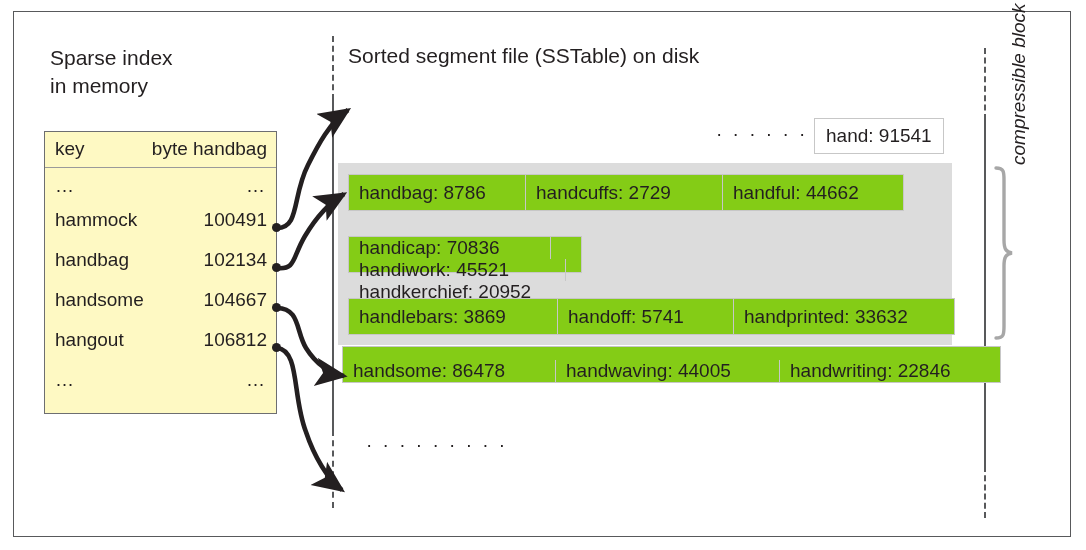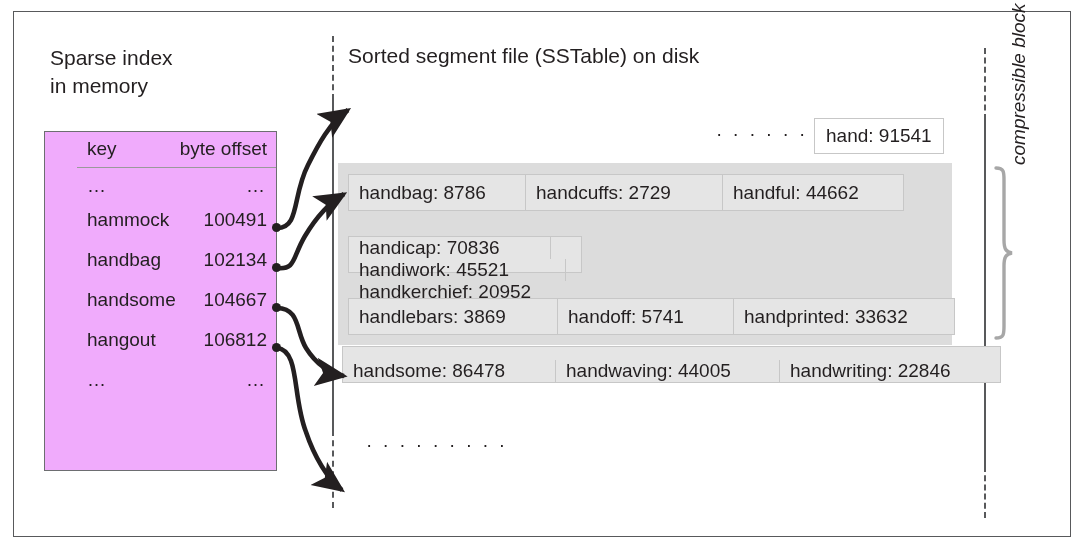--- a/index.html
+++ b/index.html
@@ -31,25 +31,24 @@
     position: absolute;
     left: 50px; top: 44px;
     font-size: 21px;
     line-height: 28px;
     color: #231f20;
     white-space: pre-line;
   }
   .index-table {
     position: absolute;
     left: 44px; top: 131px;
-    width: 233px; height: 340px;
+    width: 233px; height: 283px;
     border: 1.4px solid #6d6e71;
     box-sizing: border-box;
-    background: #f0abfc;
-    padding-left: 32px;
+    background: #fef9c3;
   }
   .index-head {
     position: relative;
     height: 36px;
     border-bottom: 1.2px solid #9a9a9a;
     box-sizing: border-box;
   }
   .index-head .k {
     position: absolute; left: 10px; top: 6px;
     font-size: 19px;
@@ -109,21 +108,21 @@
     left: 338px; top: 163px;
     width: 614px; height: 182px;
     background: #dcdcdc;
   }
 
   
   .seg-row {
     position: absolute;
     display: flex;
     height: 37px;
-    background: #e5e5e5;
+    background: #84cc16;
     border: 1.2px solid #c7c7c7;
     box-sizing: border-box;
   }
   .seg-cell {
     display: flex;
     align-items: center;
     padding: 0 10px;
     font-size: 19px;
     color: #231f20;
     border-right: 1.2px solid #c7c7c7;
@@ -184,21 +183,21 @@
 <div id="stage">
 
   <div class="frame"></div>
 
   <div class="left-title">Sparse index
 in memory</div>
 
   <div class="index-table">
     <div class="index-head">
       <span class="k">key</span>
-      <span class="v">byte offset</span>
+      <span class="v">byte handbag</span>
     </div>
     <div class="index-rows">
       <div class="idx-row dots first-dots">
         <span class="k">…</span>
         <span class="v">…</span>
       </div>
       <div class="idx-row">
         <span class="k">hammock</span>
         <span class="v">100491</span>
       </div>

